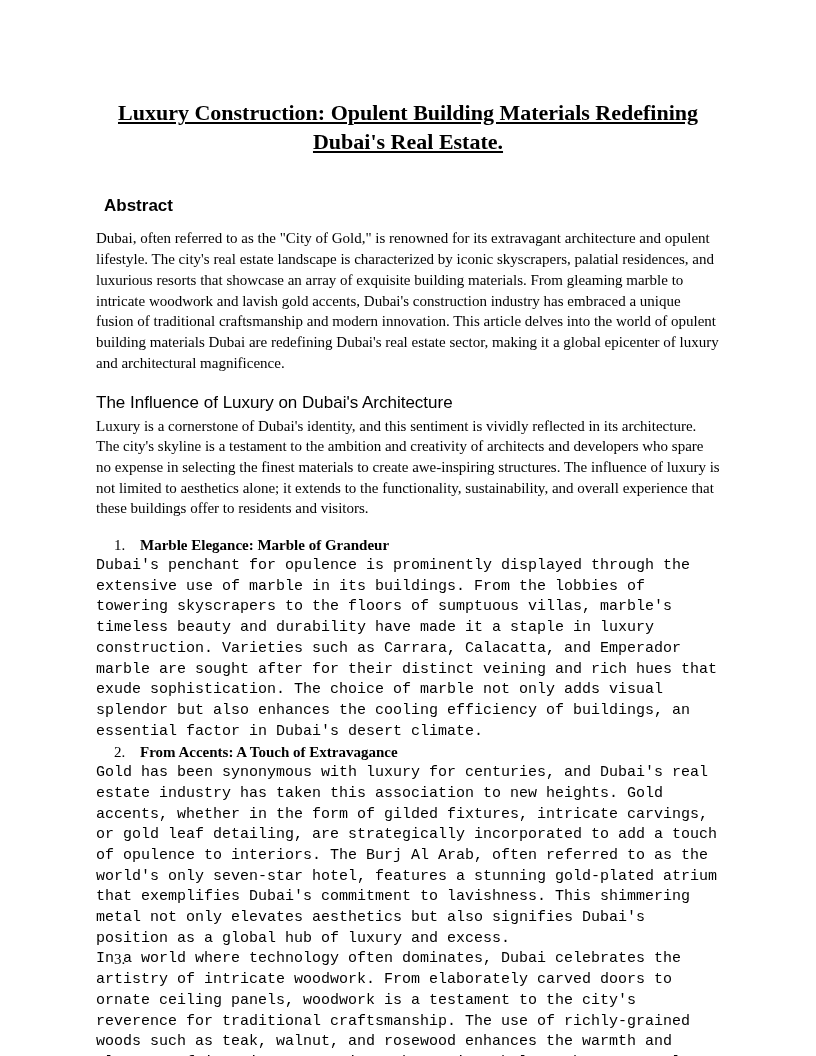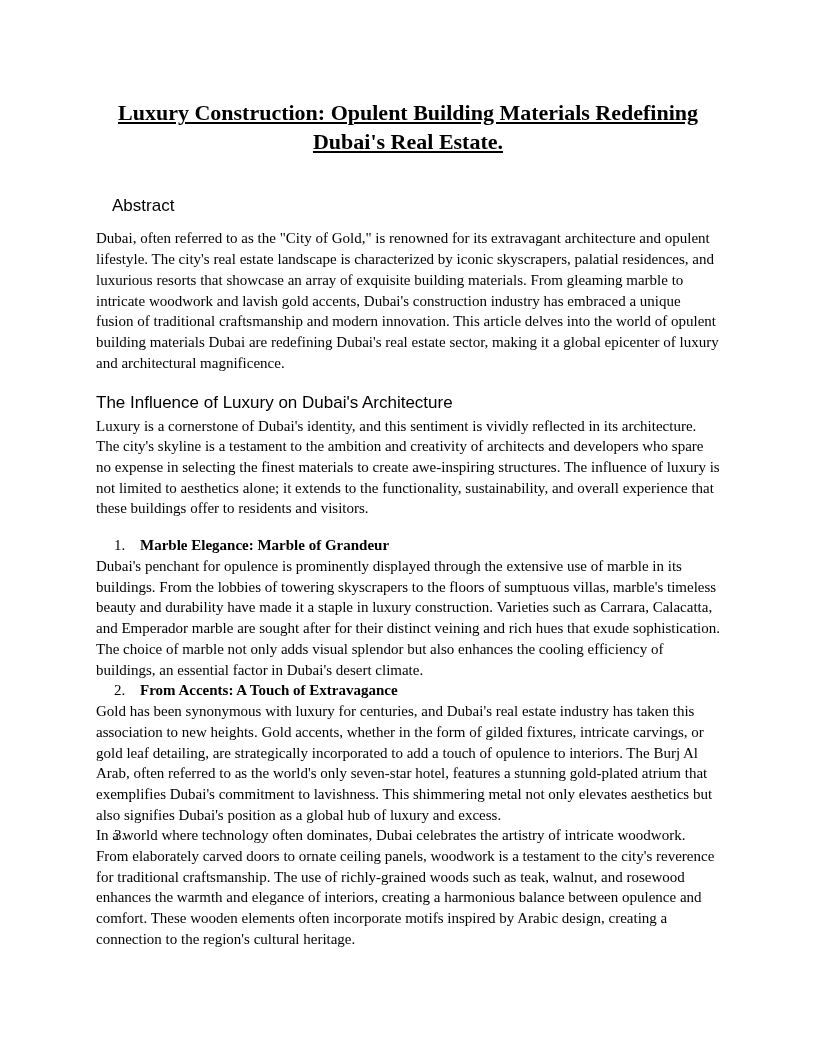--- a/index.html
+++ b/index.html
@@ -30,22 +30,22 @@
     text-decoration: underline;
     text-underline-offset: 2px;
     margin: 2px 0 0 0;
     padding: 0 8px;
   }
   .spacer-after-title { height: 40px; }
 
   h2.section-heading {
     font-family: "Liberation Sans", sans-serif;
     font-size: 17px;
-    font-weight: normal;
-    margin: 0 0 12px 16px;
+    font-weight: bold;
+    margin: 0 0 12px 8px;
     line-height: 1.2;
   }
   h2.section-heading-2 {
     font-family: "Liberation Sans", sans-serif;
     font-size: 17px;
     font-weight: normal;
     margin: 20px 0 2px 0;
     line-height: 1.2;
   }
   p.body-text {
@@ -80,20 +80,21 @@
   }
   .li-heading .num {
     position: absolute;
     left: 18px;
     font-weight: normal;
   }
   .li-body {
     font-size: 15px;
     line-height: 1.38;
     margin: 0;
+    font-family: Liberation Mono, monospace;
   }
 </style>
 </head>
 <body>
 
 <div class="page">
 
   <h1 class="doc-title">Luxury Construction: Opulent Building Materials Redefining Dubai's Real Estate.</h1>
 
   <div class="spacer-after-title"></div>

